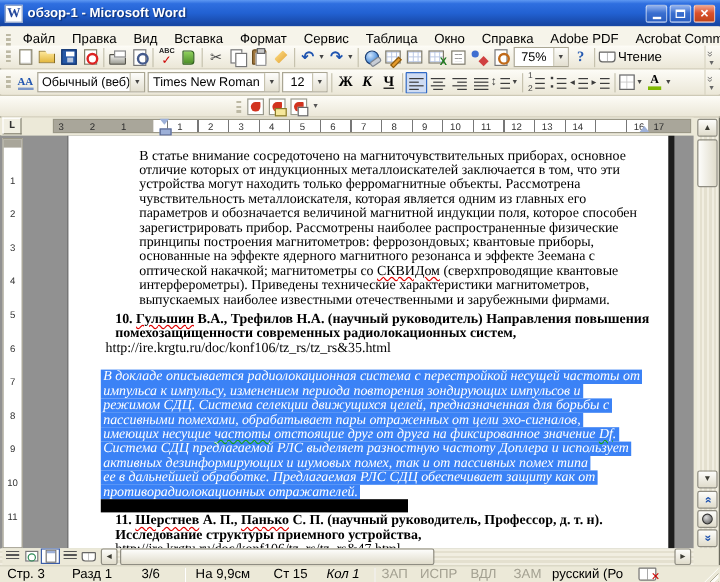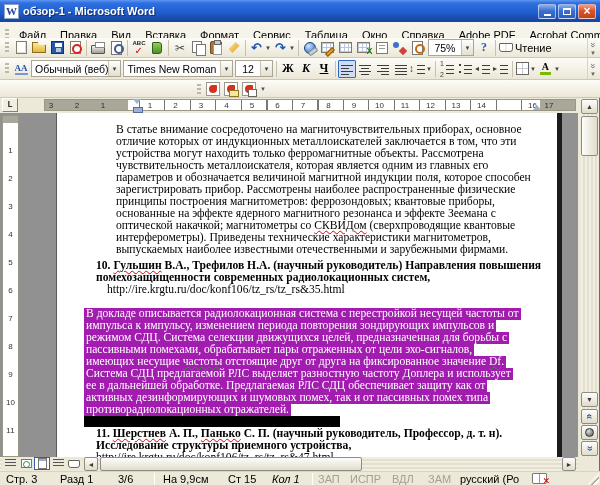--- a/index.html
+++ b/index.html
@@ -16,21 +16,21 @@
     font:bold 11px "Liberation Serif",serif;display:flex;align-items:center;justify-content:center;margin-right:4px;}
   .appicon::before{content:"W";}
   .title{font-weight:bold;font-size:11px;text-shadow:1px 1px 1px #0a2a6a;flex:1;white-space:nowrap;}
   .wbtn{width:18px;height:15px;margin-left:2px;border:1px solid rgba(255,255,255,.55);border-radius:2px;
     background:linear-gradient(#8fb0ee,#3a6fd0 45%,#2a5ec0);display:flex;align-items:center;justify-content:center;color:#fff;font-size:10px;}
   .wbtn.closebtn{background:linear-gradient(#f0a08a,#da512d 45%,#c04318);}
   .g-min{width:7px;height:2px;background:#fff;margin-top:7px;}
   .g-rest{width:8px;height:7px;border:1px solid #fff;border-top-width:2px;}
   .g-close::before{content:"×";font-weight:bold;font-size:12px;line-height:1;}
   
-  .menubar{position:absolute;left:0;top:22px;right:0;height:28px;background:#f6f4ea;border-bottom:3px solid #b91c1c;
+  .menubar{position:absolute;left:0;top:22px;right:0;height:28px;background:#f6f4ea;border-bottom:6px solid #b91c1c;
     display:flex;align-items:center;padding:0 2px;}
   .grip{width:4px;height:11px;margin:0 3px;background:repeating-linear-gradient(180deg,#bdb9a4 0 2px,transparent 2px 4px);flex:none;}
   .menuitems{display:flex;flex:1;}
   .mitem{padding:1px 7px;white-space:nowrap;color:#000;}
   
   .toolbar{position:absolute;left:0;right:0;display:flex;align-items:center;padding:0 2px;
     background:linear-gradient(#fdfcf7,#ebe7d7);border-bottom:1px solid #cdc9b6;}
   .toolbar.std{top:38px;height:20px;}
   .toolbar.fmt{top:58px;height:22px;}
   .tbrow{display:flex;align-items:center;flex:1;overflow:hidden;}
@@ -140,23 +140,23 @@
   
   .docarea{position:absolute;left:0;top:113px;width:578px;height:344px;background:#919191;overflow:hidden;}
   .vruler{position:absolute;left:2px;top:2px;width:17px;bottom:0;background:#fff;border:1px solid #9a9786;}
   .vruler::before{content:"";position:absolute;left:0;right:0;top:0;height:7px;background:#a9a69a;}
   .vruler .rnum{width:100%;margin-left:0;left:0;text-align:center;}
   .page{position:absolute;left:56px;top:0;width:501px;height:100%;background:#fff;border-left:1px solid #5a5a5a;}
   .pageshadow{position:absolute;left:557px;top:0;width:5px;height:100%;background:#1c1c1c;}
   .doc{position:absolute;font-family:"Liberation Serif","DejaVu Serif",serif;font-size:11.6px;color:#000;line-height:12px;white-space:nowrap;}
   .para1{left:59px;top:11px;}
   .h10{left:39px;top:147px;font-weight:bold;}
-  .url10{left:50px;top:171px;}
+  .url10{left:31px;top:171px;}
   .selpara{left:27px;top:195px;}
-  .selpara .line{display:table;background:#a21caf;color:#fff;padding:0 2px;}
+  .selpara .line{display:table;background:#3b82f6;color:#fff;padding:0 2px;font-style:italic;}
   .selbar{left:27px;top:303px;width:256px;height:11px;background:#000;}
   .h11{left:39px;top:315px;font-weight:bold;}
   .url11{left:39px;top:339px;font-weight:normal;}
   .line{height:12px;}
   .sq-red{text-decoration-line:underline;text-decoration-style:wavy;text-decoration-color:#e00000;text-decoration-thickness:1px;text-underline-offset:1px;}
   .sq-green{text-decoration-line:underline;text-decoration-style:wavy;text-decoration-color:#17a317;text-decoration-thickness:1px;text-underline-offset:1px;}
   
   .sbtn{background:linear-gradient(#fdfdfb,#e0dccb);border:1px solid #8f8d82;border-radius:2px;color:#3c3c34;
     display:flex;align-items:center;justify-content:center;font-size:7px;}
   .vscroll{position:absolute;right:2px;top:99px;width:17px;height:358px;background:#f1eee1;
@@ -485,22 +485,22 @@
         <div class="line">режимом СДЦ. Система селекции движущихся целей, предназначенная для борьбы с</div>
         <div class="line">пассивными помехами, обрабатывает пары отраженных от цели эхо-сигналов,</div>
         <div class="line">
           <span>имеющих несущие </span>
           <span class="sq-green">частоты</span>
           <span> отстоящие друг от друга на фиксированное значение </span>
           <span class="sq-green">Df</span>
           <span>.</span>
         </div>
         <div class="line">Система СДЦ предлагаемой РЛС выделяет разностную частоту Доплера и использует</div>
+        <div class="line">активных дезинформирующих и шумовых помех, так и от пассивных помех типа</div>
         <div class="line">ее в дальнейшей обработке. Предлагаемая РЛС СДЦ обеспечивает защиту как от</div>
-        <div class="line">активных дезинформирующих и шумовых помех, так и от пассивных помех типа</div>
         <div class="line">противорадиолокационных отражателей.</div>
       </div>
     <div class="doc selbar"></div>
     <div class="doc h11">
         <div class="line"><span>11. </span><span class="sq-red">Шерстнев</span><span> А. П., </span><span class="sq-red">Панько</span><span> С. П. (научный руководитель, Профессор, д. т. н).</span></div>
         <div class="line">Исследование структуры приемного устройства,</div>
       </div>
     <div class="doc url11">http://ire.krgtu.ru/doc/konf106/tz_rs/tz_rs&amp;47.html</div>
   </div>
   <div class="pageshadow"></div>

